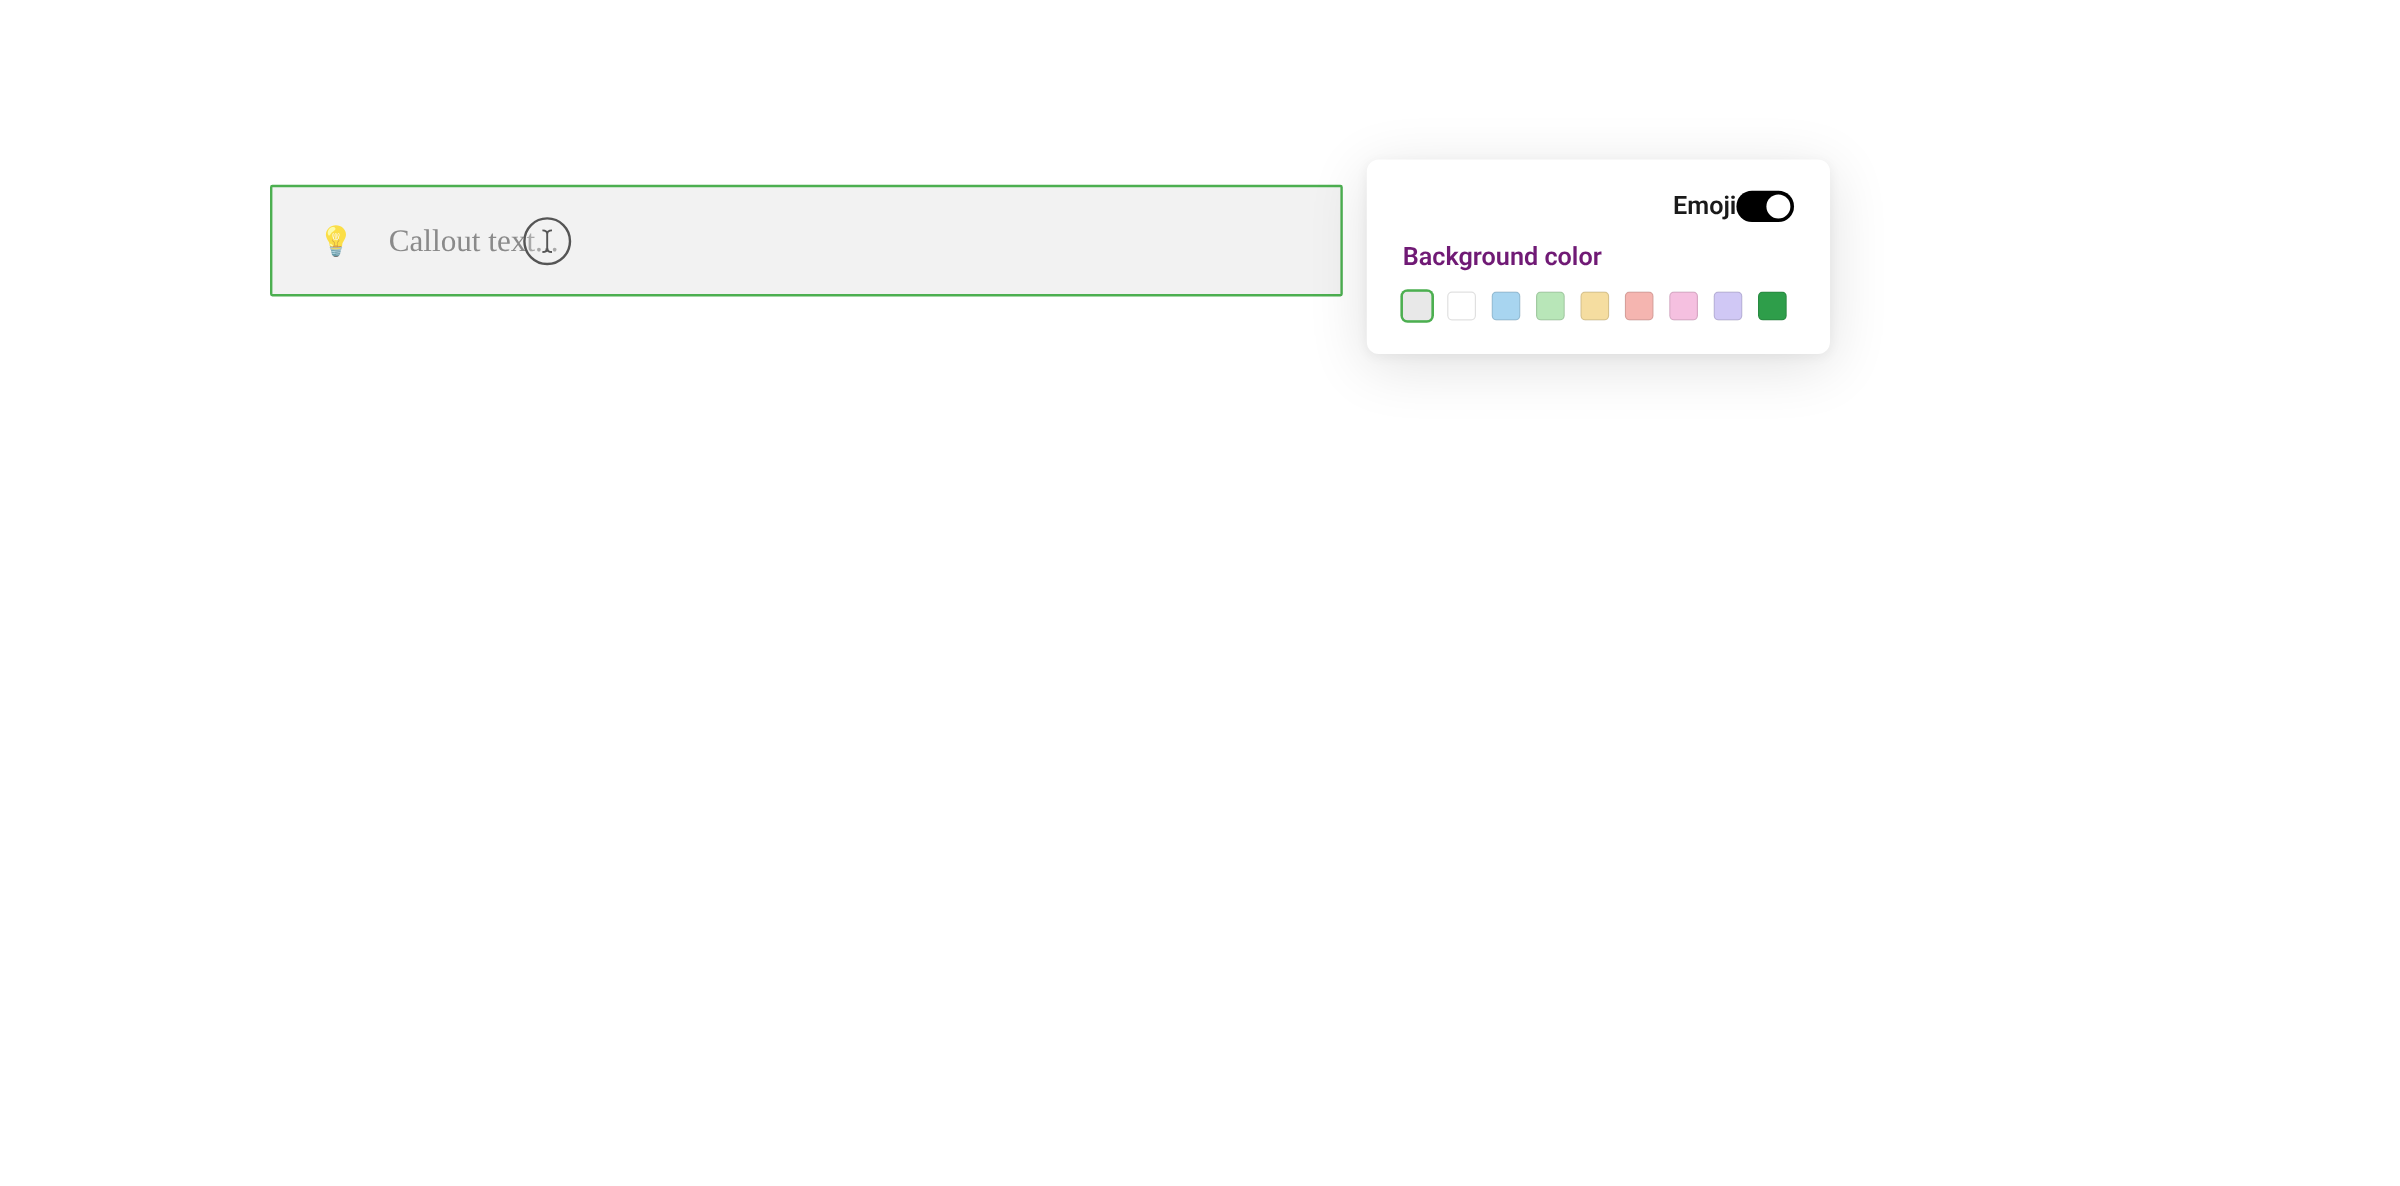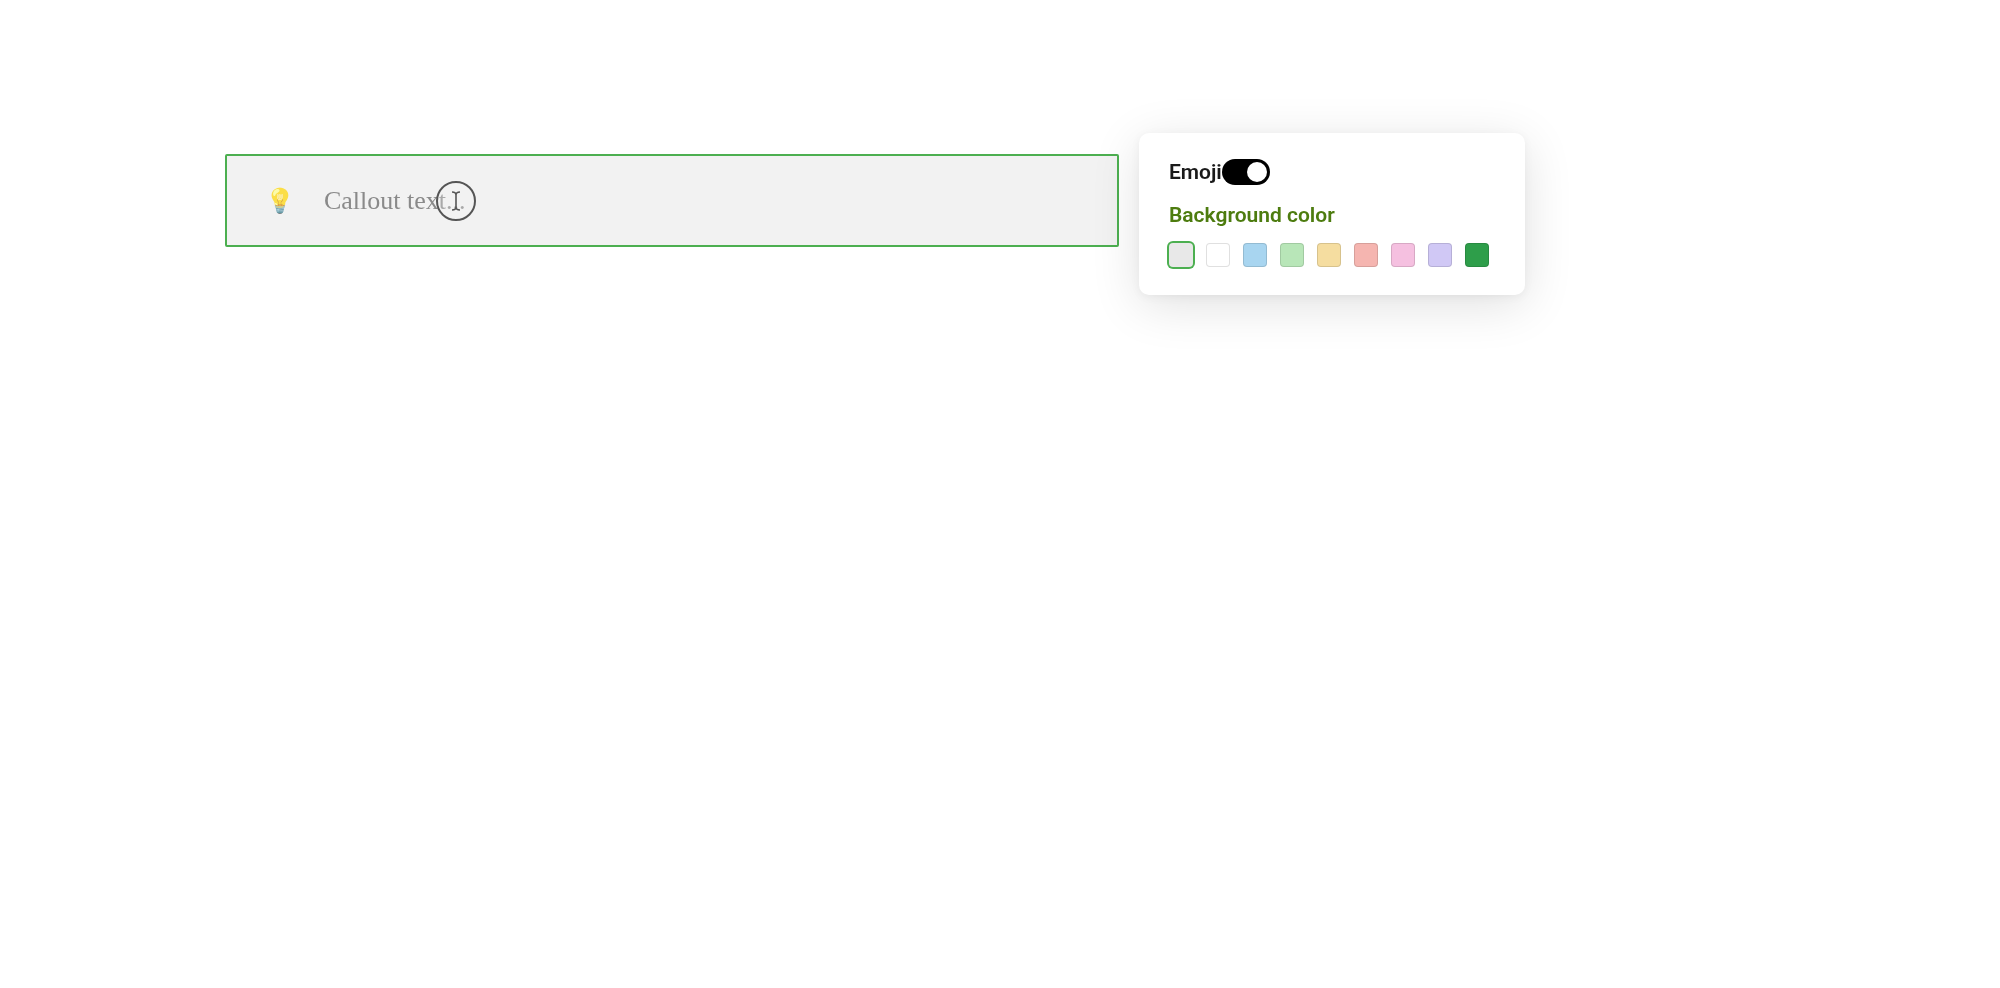--- a/index.html
+++ b/index.html
@@ -76,21 +76,21 @@
       top: 133px;
       width: 386px;
       background: #ffffff;
       border-radius: 10px;
       box-shadow: 0 10px 50px rgba(0,0,0,0.12), 0 2px 10px rgba(0,0,0,0.05);
       padding: 26px 30px 28px 30px;
     }
     .settings-row {
       display: flex;
       align-items: center;
-      justify-content: flex-start;
+      justify-content: flex-end;
       margin-bottom: 18px;
     }
     .settings-label {
       font-size: 21px;
       font-weight: 600;
       color: #1a1a1a;
     }
     .toggle {
       width: 48px;
       height: 26px;
@@ -107,21 +107,21 @@
       height: 20px;
       background: #ffffff;
       border-radius: 50%;
       top: 3px;
       right: 3px;
       transition: all 0.2s;
     }
     .color-section-label {
       font-size: 21px;
       font-weight: 600;
-      color: #4d7c0f;
+      color: #701a75;
       margin-bottom: 16px;
     }
     .color-swatches {
       display: flex;
       gap: 13px;
     }
     .color-swatch {
       width: 24px;
       height: 24px;
       border-radius: 4px;

